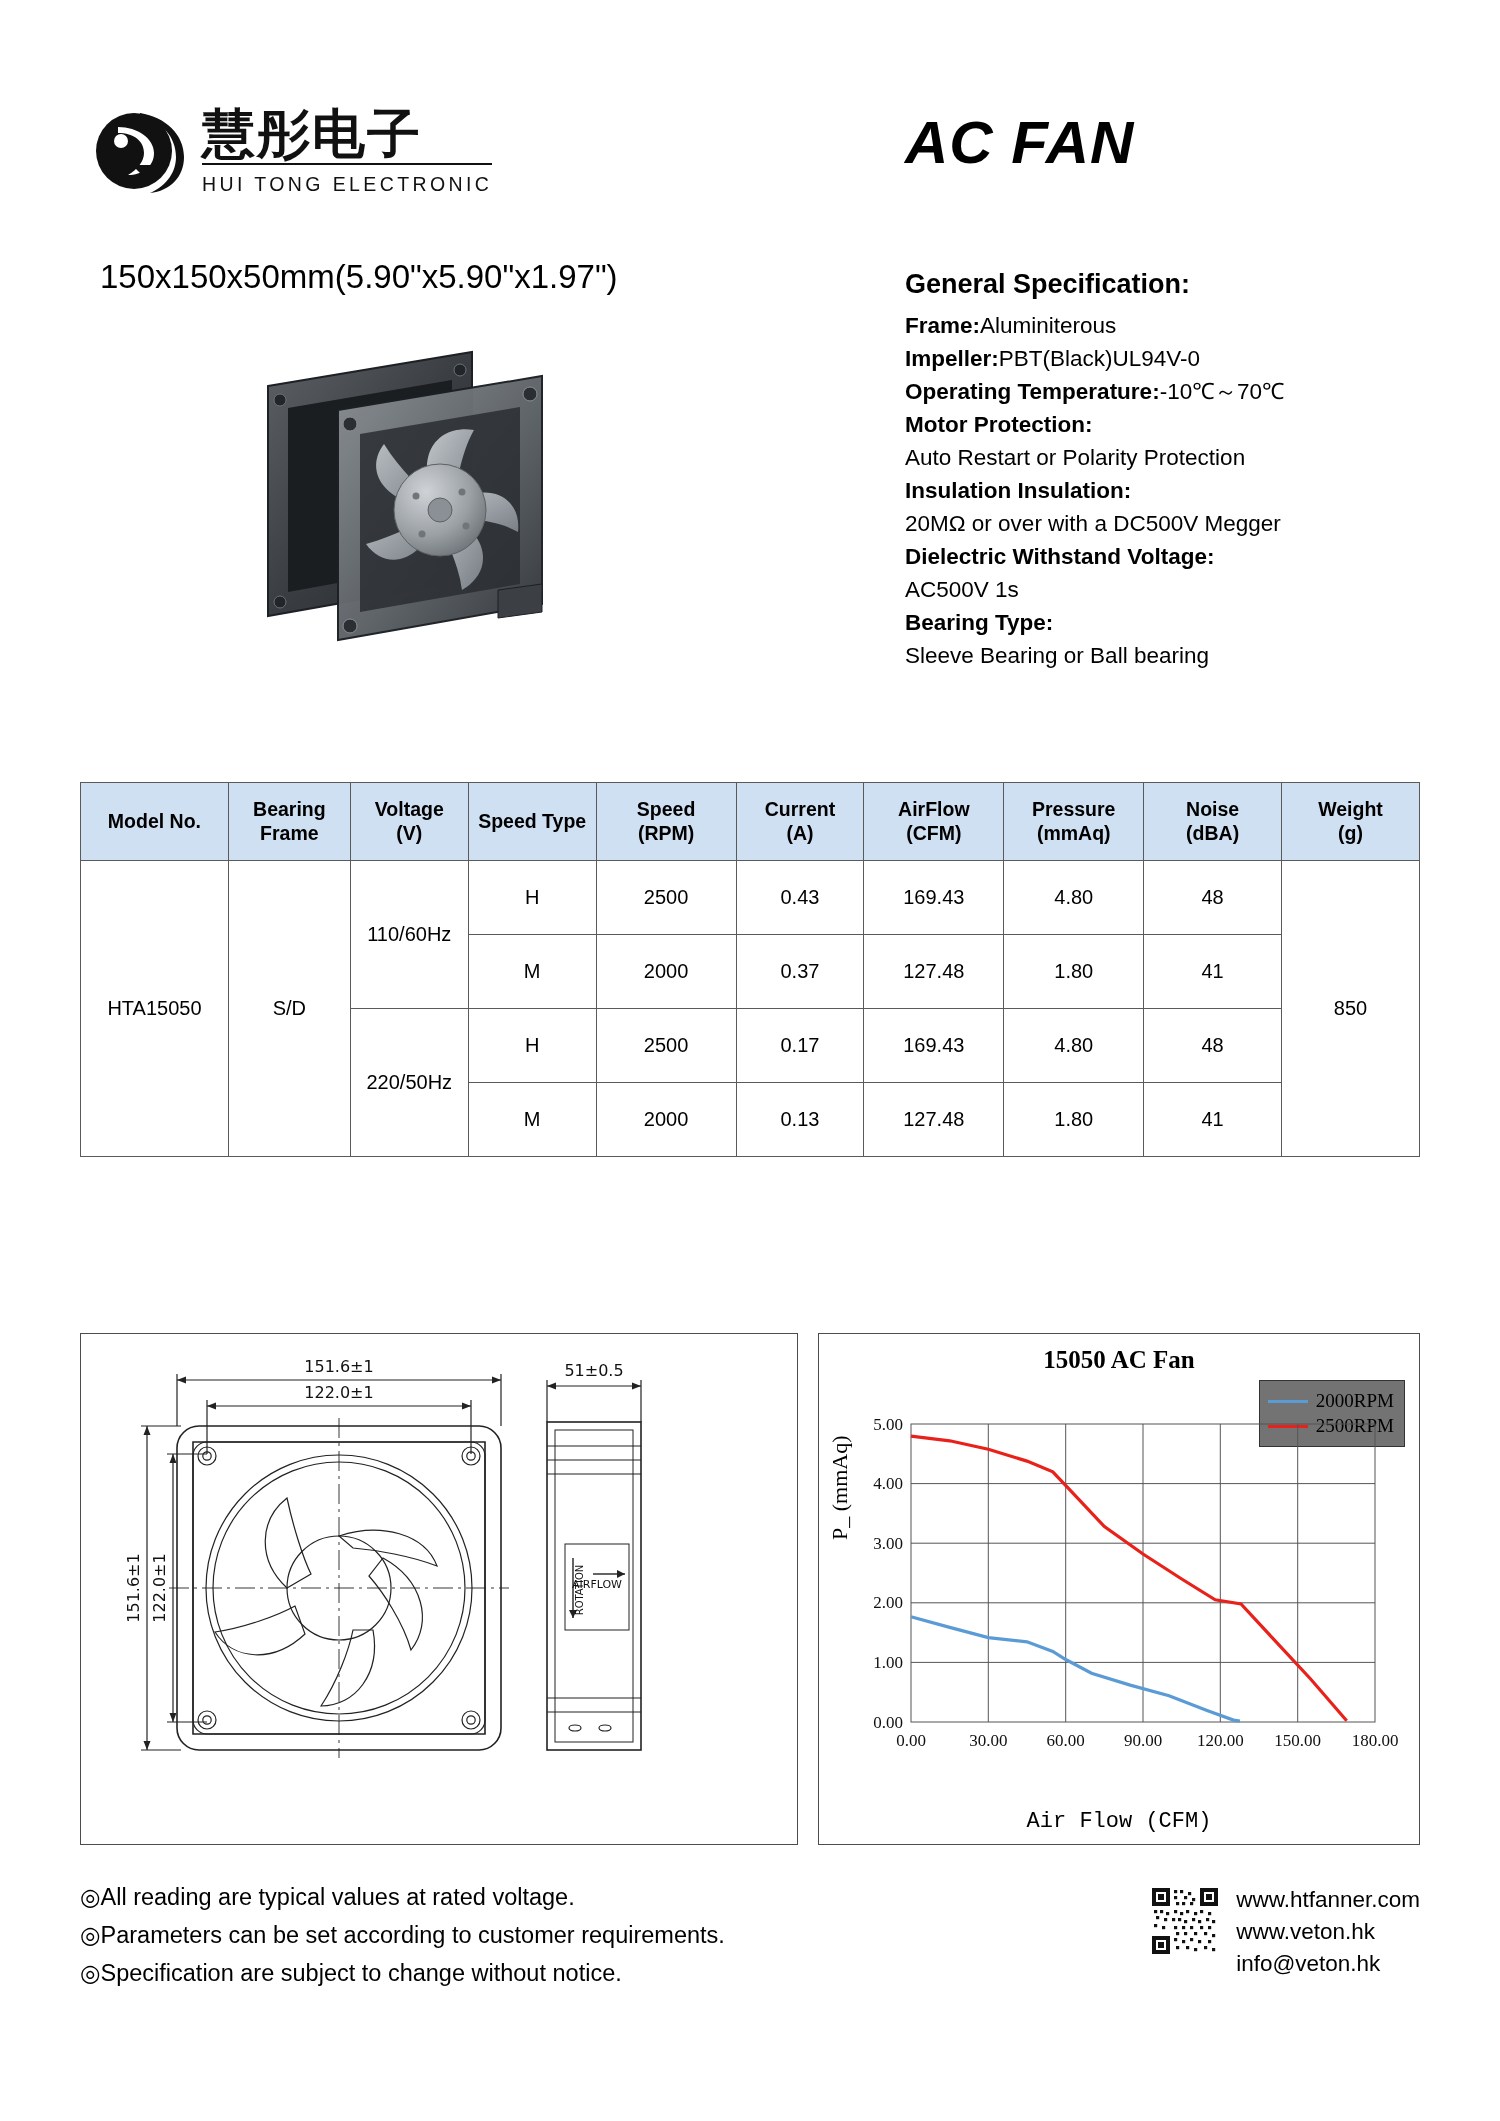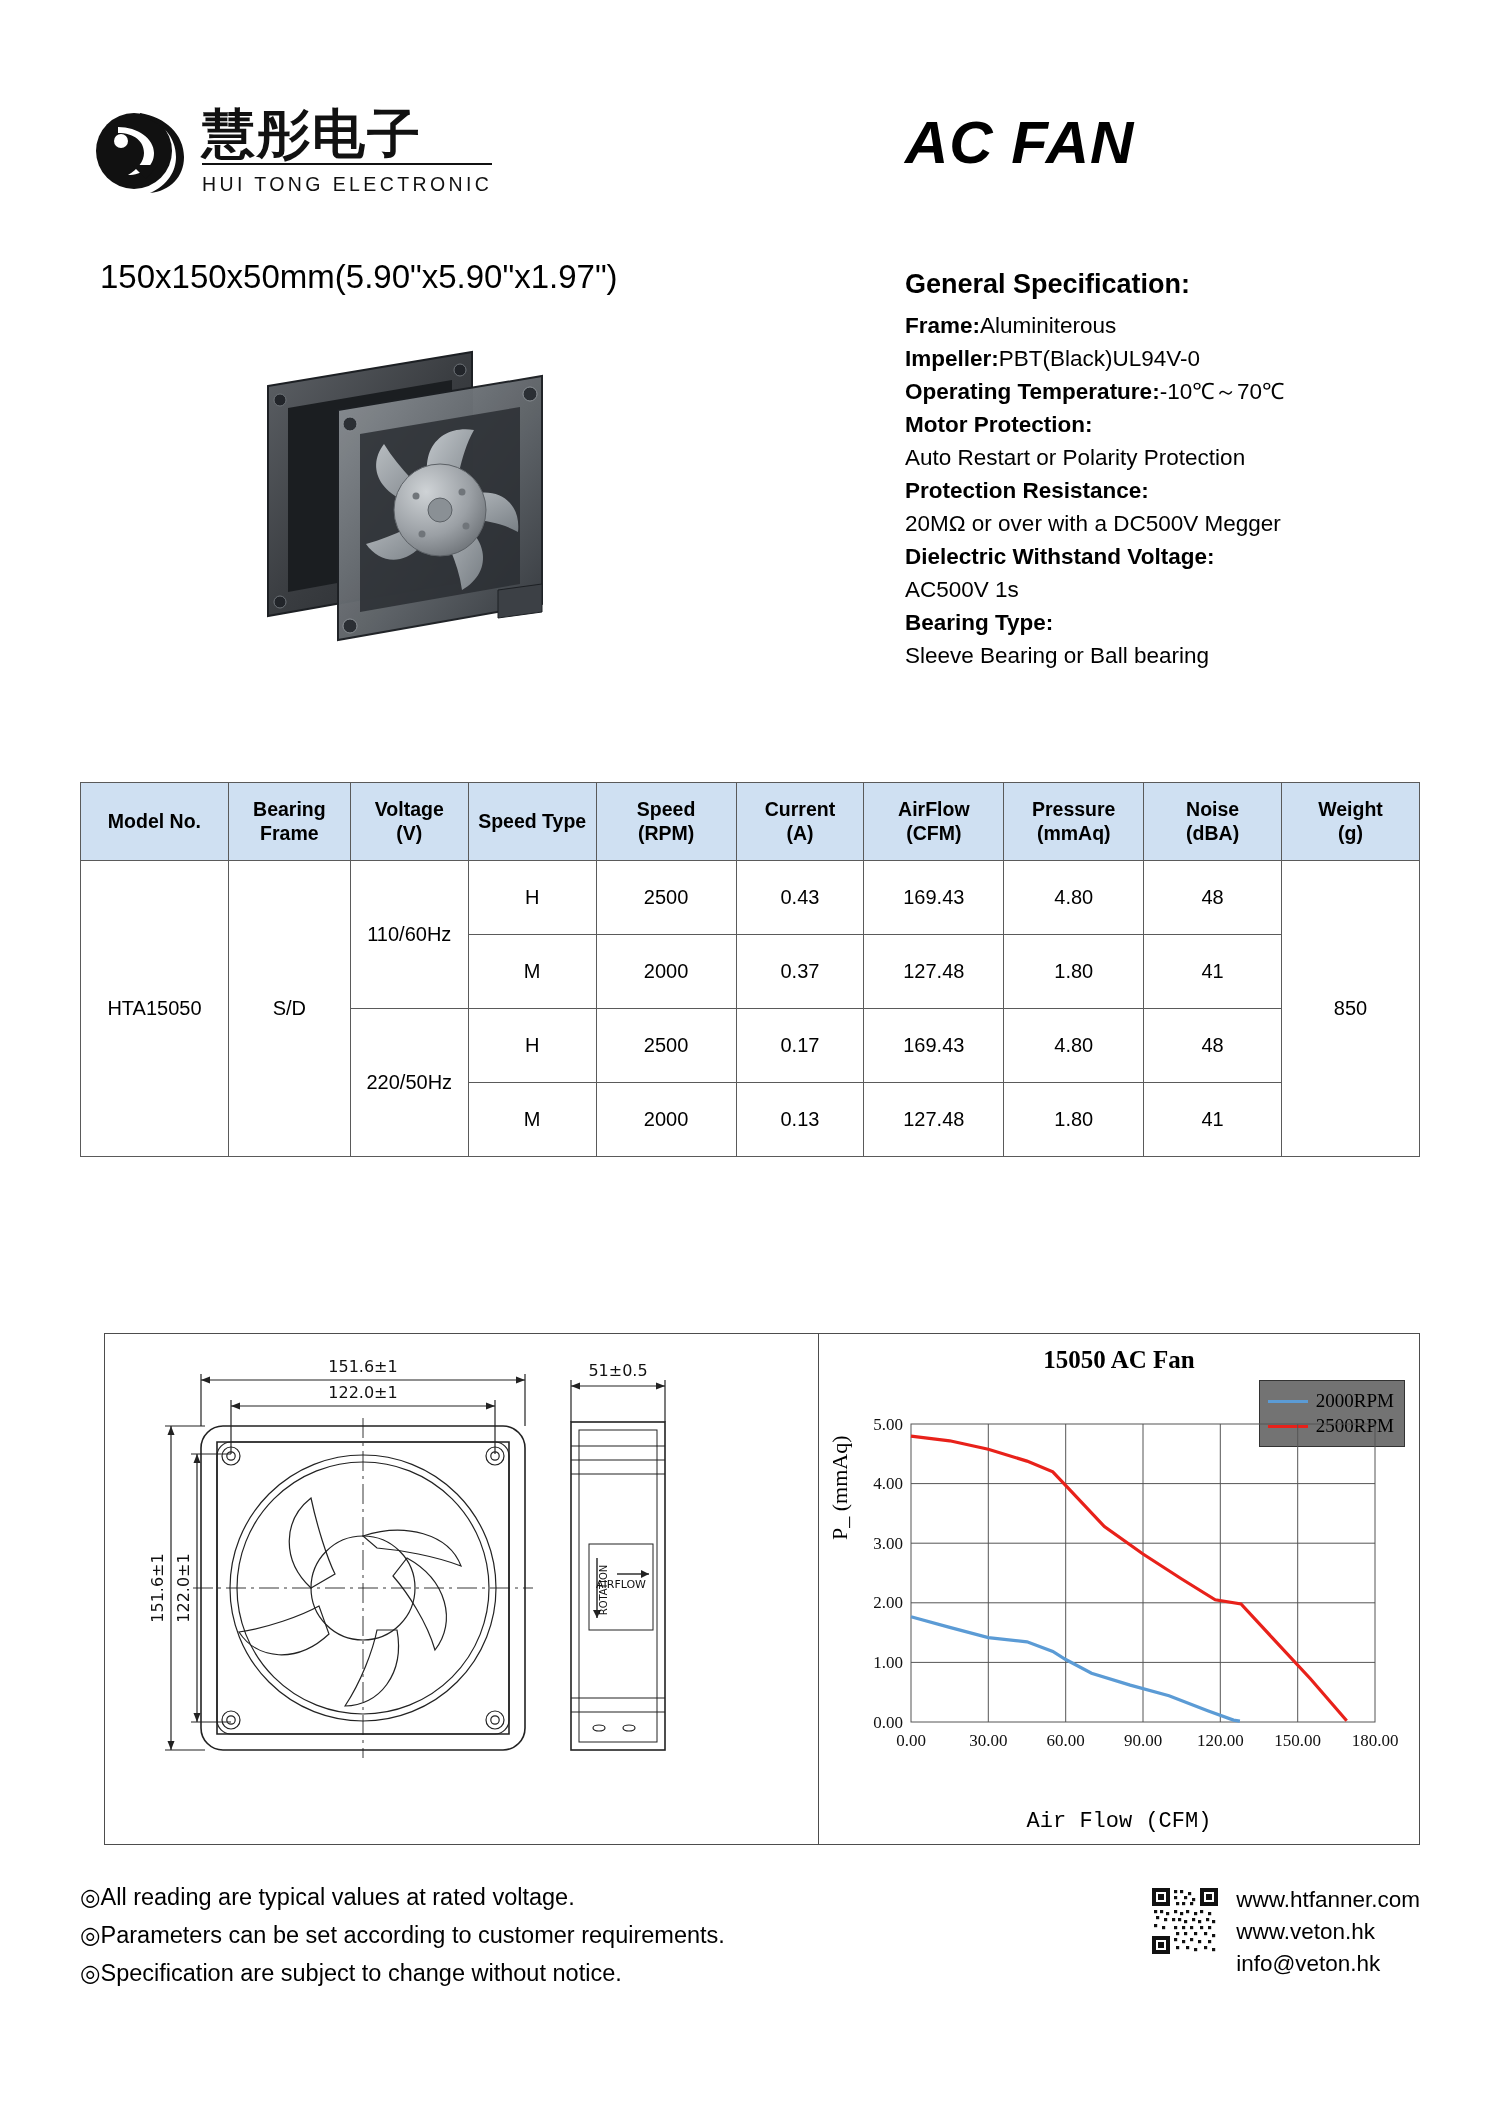--- a/index.html
+++ b/index.html
@@ -59,21 +59,21 @@
   .col-speed { width: 140px; }
   .col-current { width: 128px; }
   .col-airflow { width: 140px; }
   .col-pressure { width: 140px; margin-top: 16px; }
   .col-noise { width: 138px; }
   .col-weight { width: 138px; }
 
   
   .panels { position: absolute; left: 80px; top: 1333px; width: 1340px; height: 512px; }
   .panel { position: absolute; border: 1.4px solid #4d4d4d; background: #fff; }
-  .panel-draw { left: 0; top: 0; width: 718px; height: 512px; margin-left: 24px; }
+  .panel-draw { left: 0; top: 0; width: 718px; height: 512px; }
   .panel-chart { left: 738px; top: 0; width: 602px; height: 512px; }
 
   .chart-title { text-align: center; font-family: "Liberation Serif", serif; font-weight: bold; font-size: 25px; margin-top: 12px; }
 
   .legend { position: absolute; right: 14px; top: 46px; border: 1.2px solid #333; background: #737373; padding: 6px 10px 6px 8px; font-family: "Liberation Serif", serif; font-size: 19px; }
   .legend .li { display: flex; align-items: center; margin: 3px 0; }
   .legend .swatch { width: 40px; height: 3px; margin-right: 8px; }
 
   .ylabel { position: absolute; left: 8px; top: 206px; transform: rotate(-90deg); transform-origin: left top; font-family: "Liberation Serif", serif; font-size: 22px; white-space: nowrap; }
   .xlabel { position: absolute; left: 0; right: 0; bottom: 10px; text-align: center; font-family: Liberation Mono, monospace; font-size: 22px; }
@@ -125,21 +125,21 @@
       <b>Impeller:</b><span>PBT(Black)UL94V-0</span>
     </div>
     <div class="row">
       <b>Operating Temperature:</b><span>-10℃～70℃</span>
     </div>
     <div>
       <b>Motor Protection:</b>
     </div>
     <div>Auto Restart or Polarity Protection</div>
     <div>
-      <b>Protection Resistance:</b>
+      <b>Insulation Insulation:</b>
     </div>
     <div>20MΩ or over with a DC500V Megger</div>
     <div>
       <b>Dielectric Withstand Voltage:</b>
     </div>
     <div>AC500V 1s</div>
     <div>
       <b>Bearing Type:</b>
     </div>
     <div>Sleeve Bearing or Ball bearing</div>

